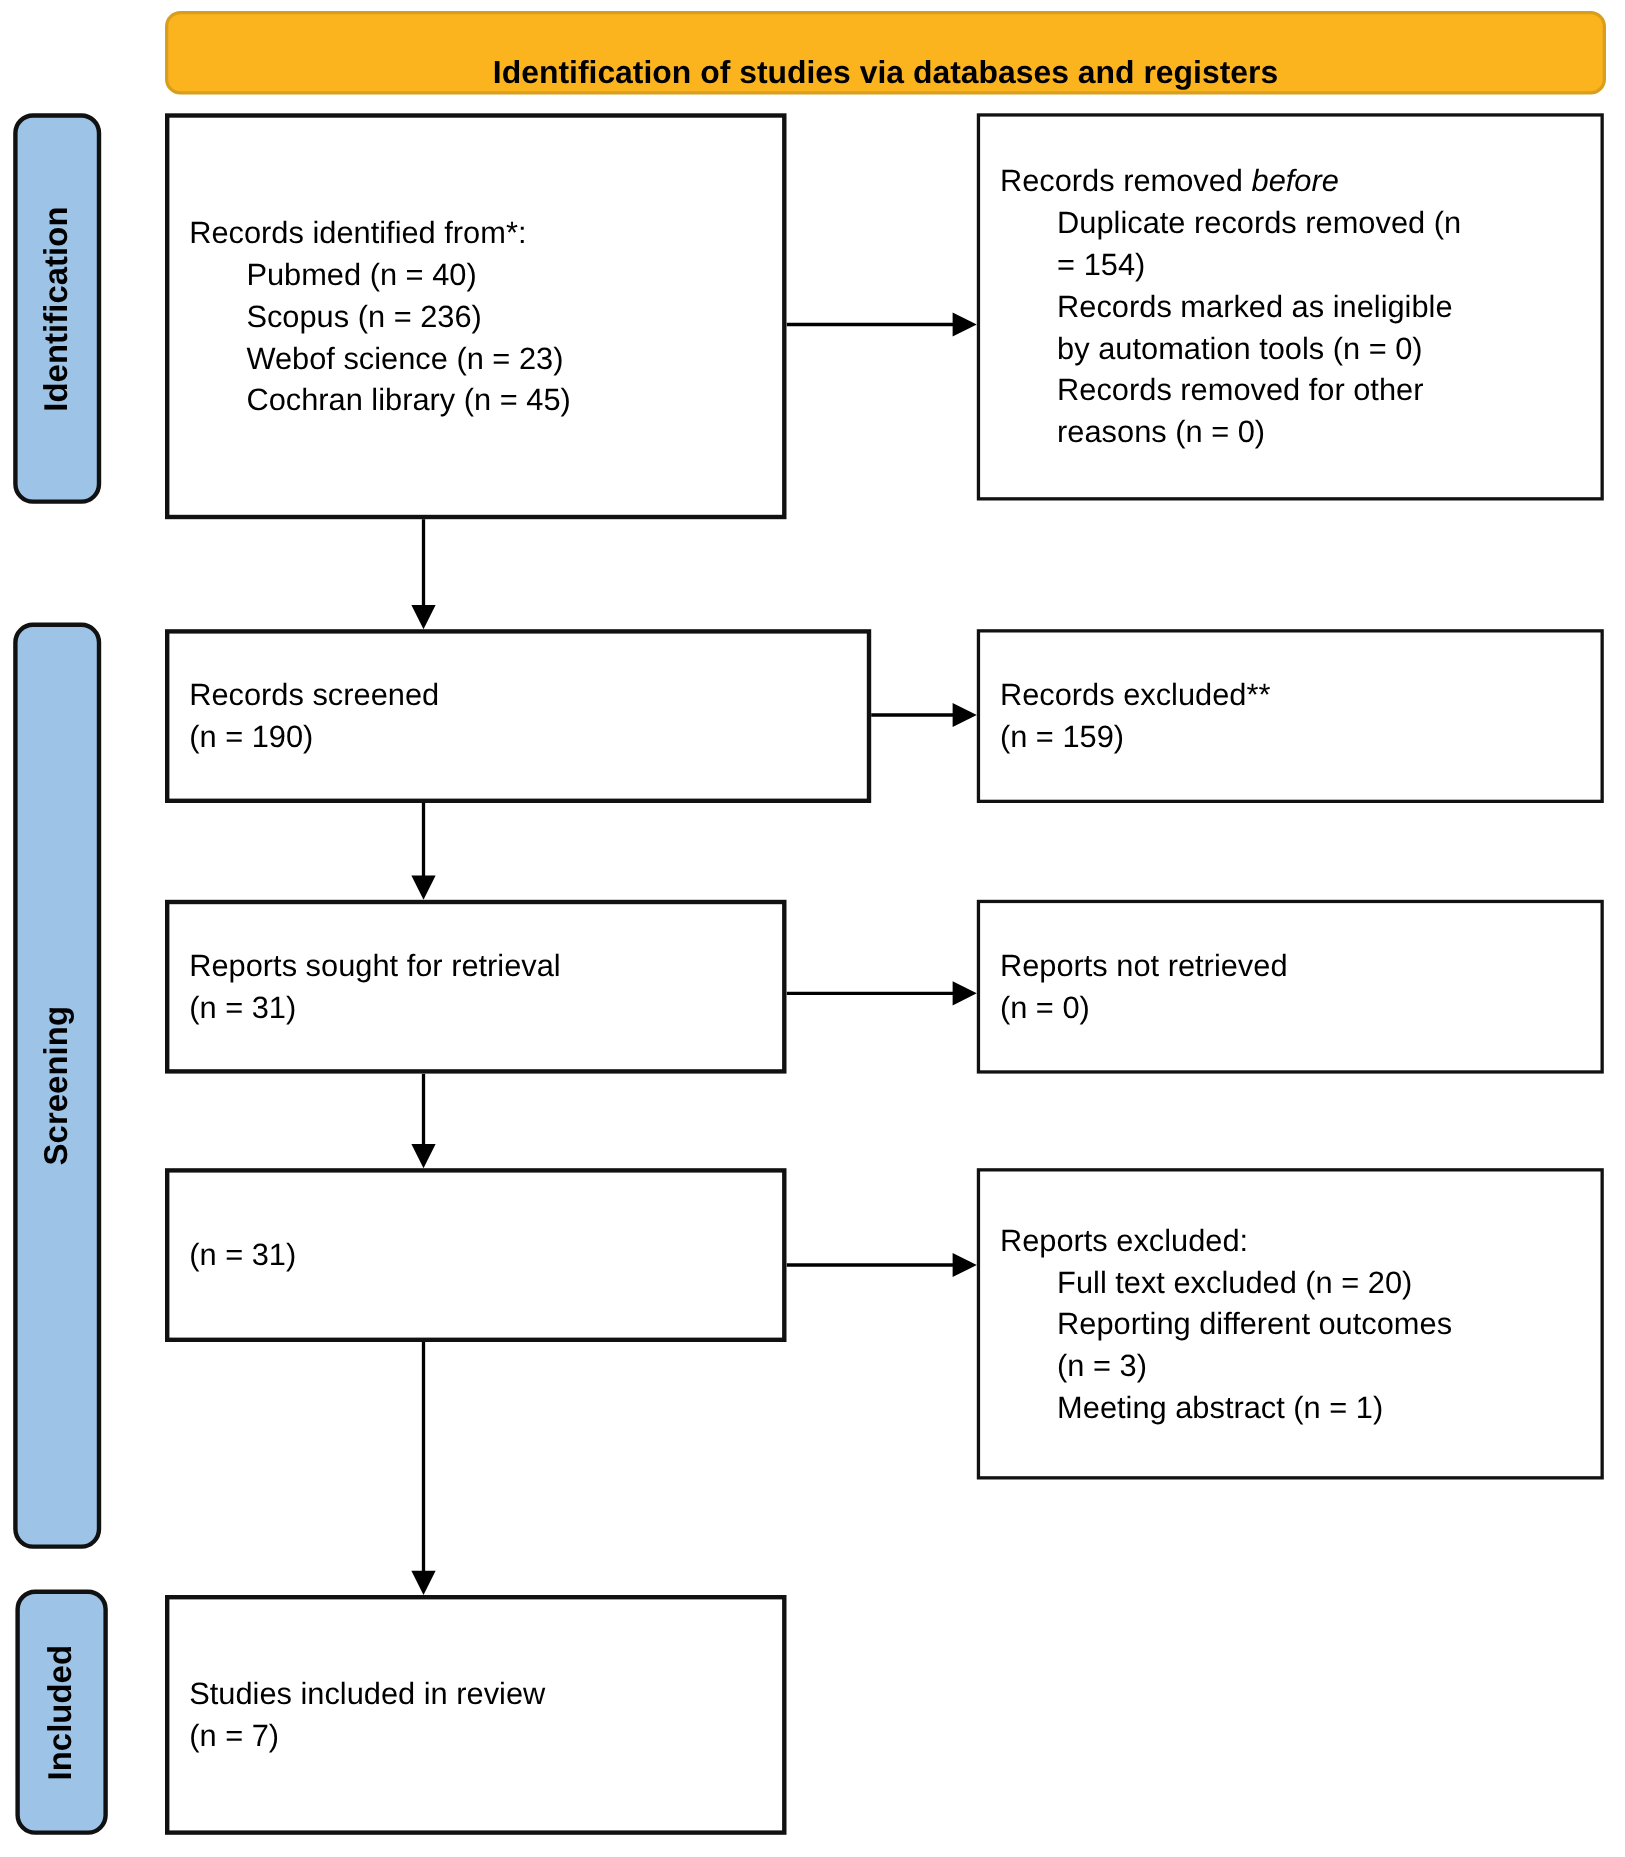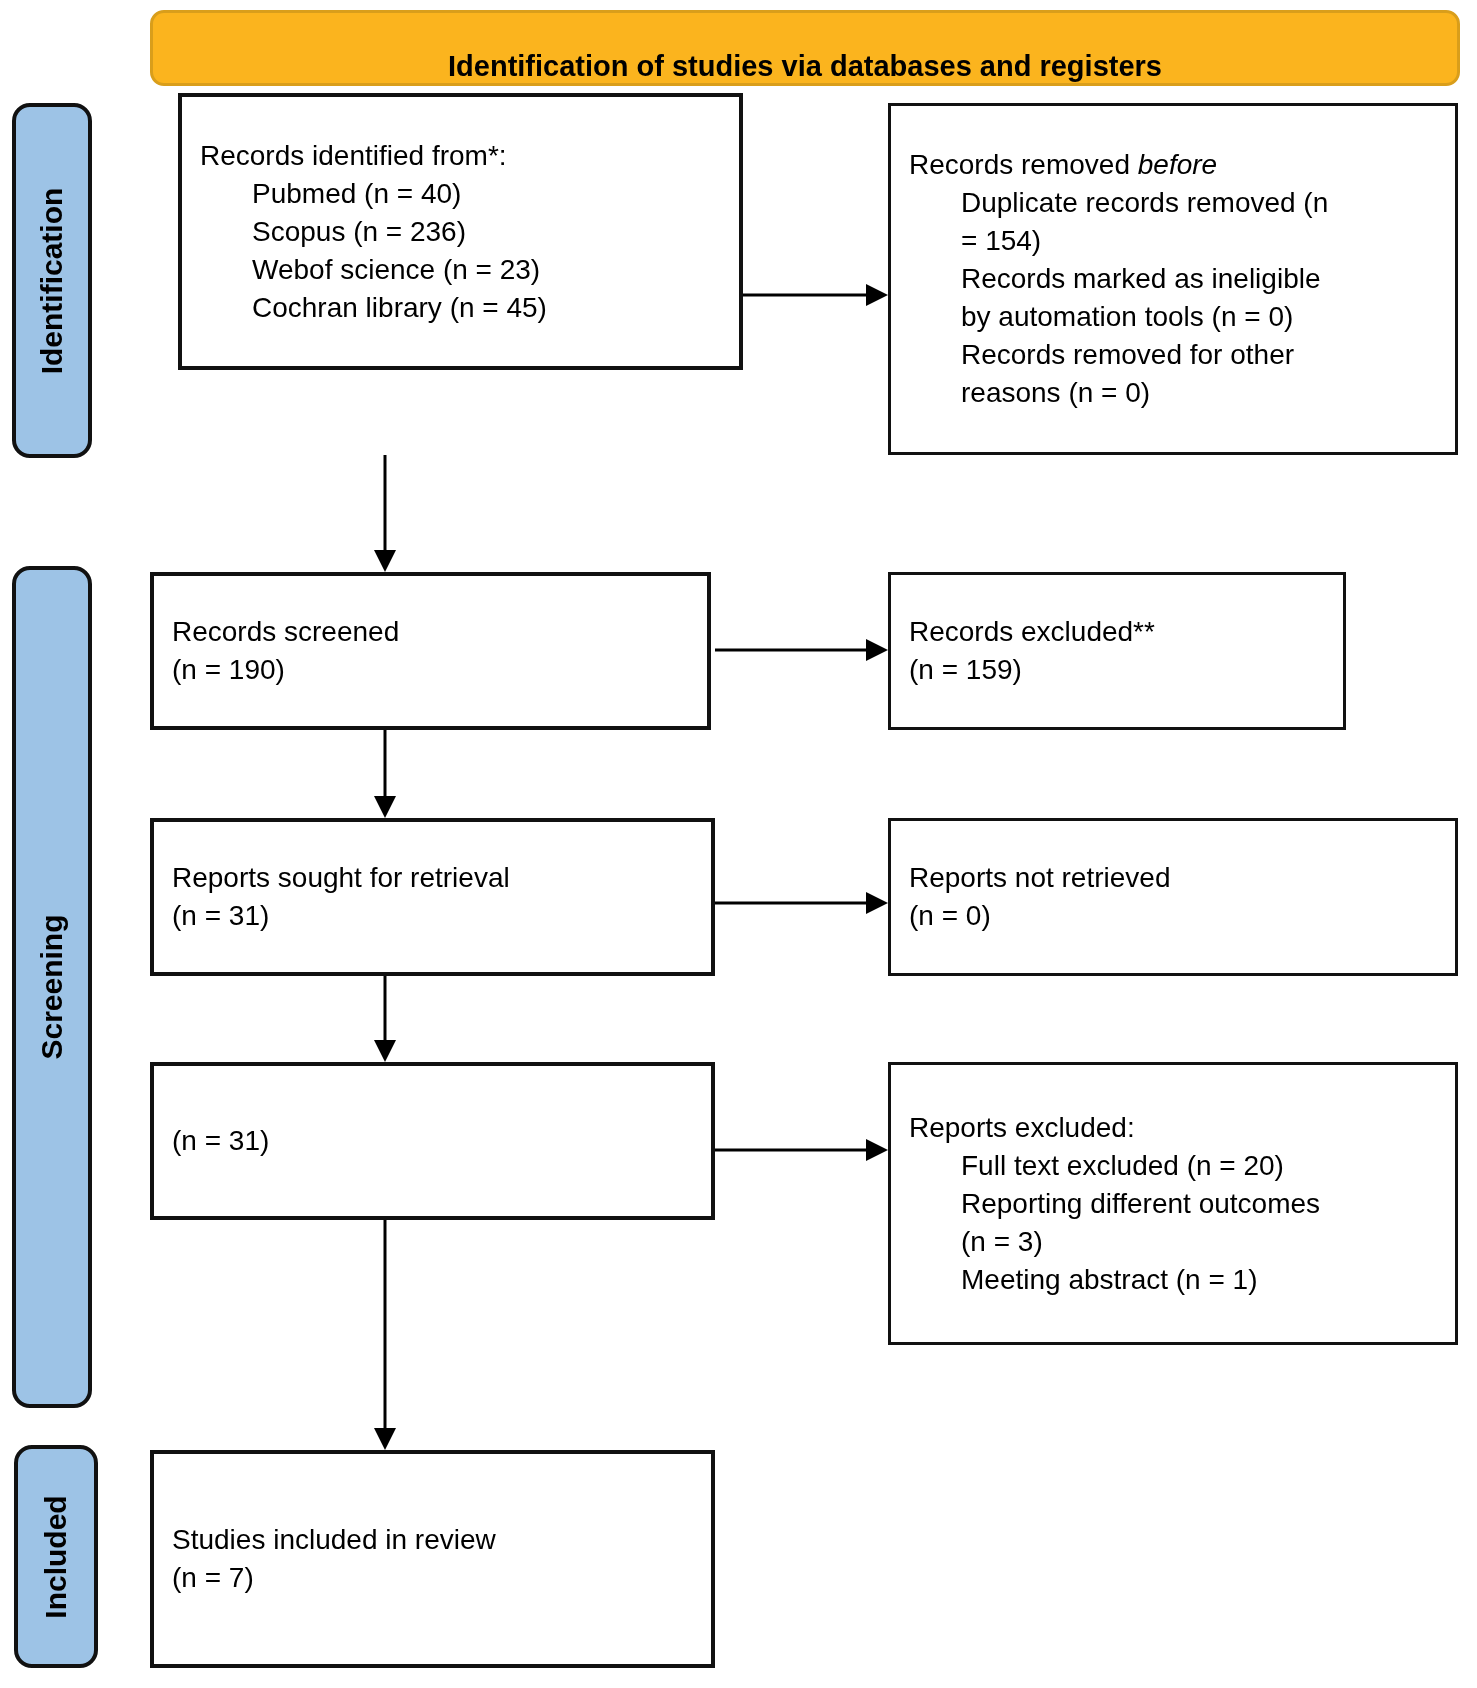--- a/index.html
+++ b/index.html
@@ -49,24 +49,24 @@
     display:flex; flex-direction:column; justify-content:center;
     padding:12px 18px 12px 18px;
     font-size:28px;
     line-height:38px;
   }
   .box.right { border-width:3px; }
   .line { white-space:normal; }
   .line.ind { padding-left:52px; }
   .it { font-style:italic; }
 
-  .box-records-identified  { left:150px; top:93px;  width:565px; height:277px;margin-left:28px; }
+  .box-records-identified  { left:150px; top:103px;  width:565px; height:369px; }
   .box-records-removed     { left:888px; top:103px;  width:570px; height:352px; }
-  .box-records-screened    { left:150px; top:572px;  width:561px; height:158px; }
-  .box-records-excluded    { left:888px; top:572px;  width:458px; height:158px; }
+  .box-records-screened    { left:150px; top:572px;  width:642px; height:158px; }
+  .box-records-excluded    { left:888px; top:572px;  width:570px; height:158px; }
   .box-reports-sought      { left:150px; top:818px;  width:565px; height:158px; }
   .box-reports-not-retrieved { left:888px; top:818px; width:570px; height:158px; }
   .box-reports-assessed    { left:150px; top:1062px; width:565px; height:158px; }
   .box-reports-excluded    { left:888px; top:1062px; width:570px; height:283px; }
   .box-studies-included    { left:150px; top:1450px; width:565px; height:218px; }
 </style>
 </head>
 <body>
 
 <div class="canvas">

